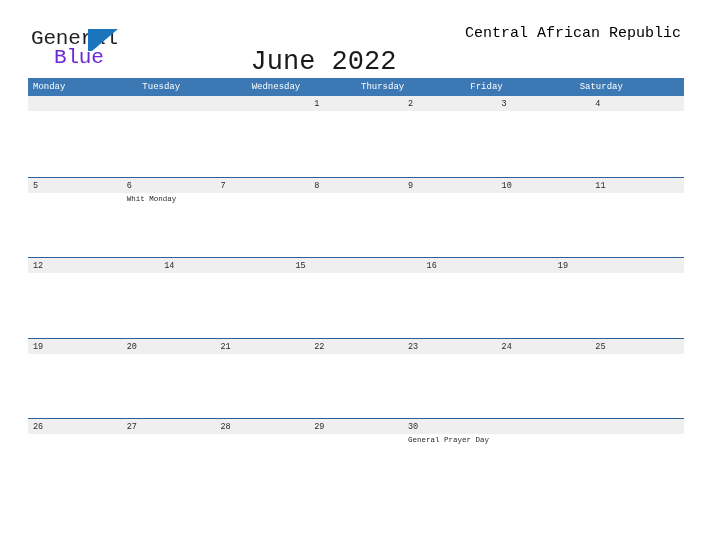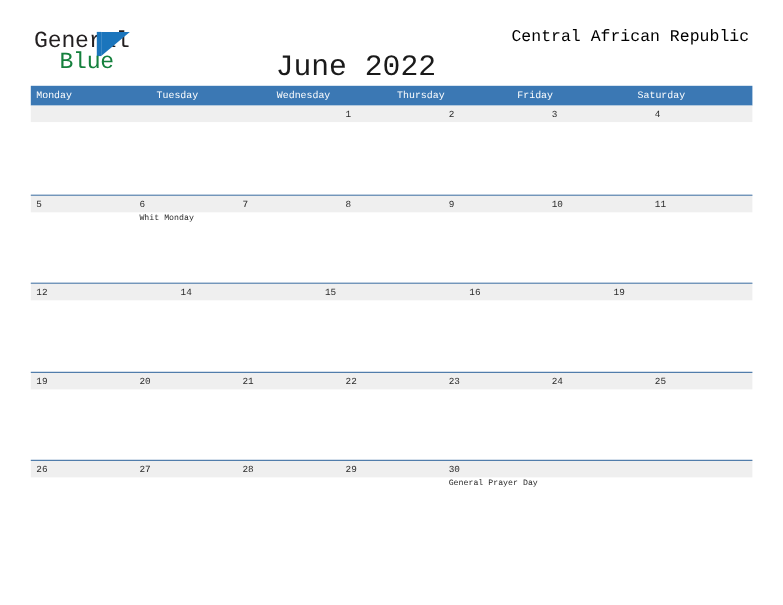--- a/index.html
+++ b/index.html
@@ -48,21 +48,21 @@
     color: #231f20;
     letter-spacing: -0.2px;
     white-space: nowrap;
   }
   .logo-blue {
     position: absolute;
     left: 23px;
     top: 19px;
     font-size: 21px;
     line-height: 21px;
-    color: #15803d;
+    color: #6d28d9;
     letter-spacing: -0.2px;
     white-space: nowrap;
   }
   .logo-mark {
     position: absolute;
     left: 57px;
     top: 1px;
     width: 30px;
     height: 22px;
   }

